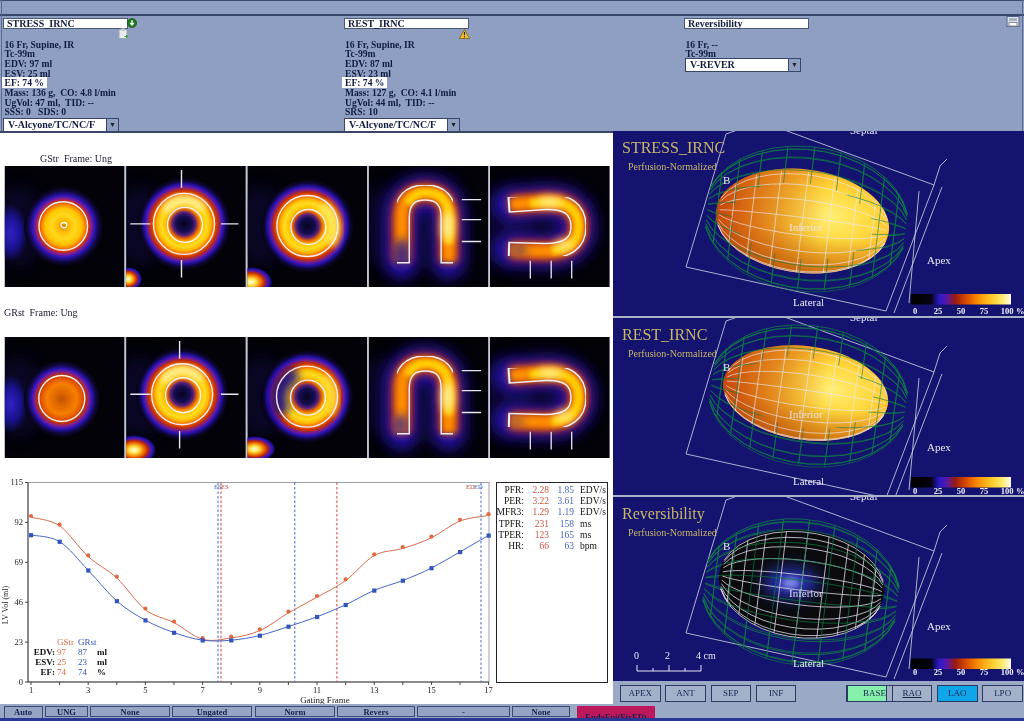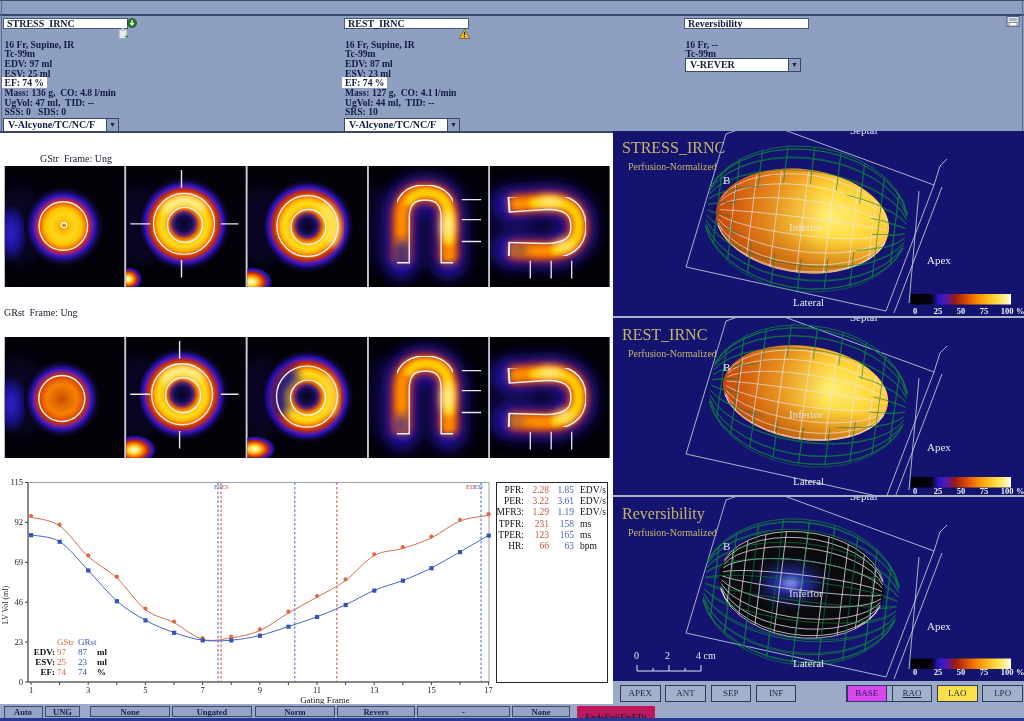--- a/index.html
+++ b/index.html
@@ -624,25 +624,25 @@
     <text x="52" y="162" font-size="10" fill="#e8e8f2" font-family="&quot;Liberation Serif&quot;, serif">2</text>
     <text x="83" y="162" font-size="10" fill="#e8e8f2" font-family="&quot;Liberation Serif&quot;, serif">4 cm</text>
   </svg>
 <div class="a" style="left:613px;top:681px;width:411px;height:40px;background:#9aa9c6;"></div>
 <div class="a" style="left:0;top:704px;width:613px;height:17px;background:#9aa9c6;"></div>
 <div class="a" style="left:620.0px;top:685px;width:38.5px;height:15px;background:#a3b0ca;border:1px solid #2a3a60;font:9px 'Liberation Serif', serif;color:#1a2550;text-align:center;line-height:15px;">APEX</div>
 <div class="a" style="left:665.3px;top:685px;width:38.5px;height:15px;background:#a3b0ca;border:1px solid #2a3a60;font:9px 'Liberation Serif', serif;color:#1a2550;text-align:center;line-height:15px;">ANT</div>
 <div class="a" style="left:710.6px;top:685px;width:38.5px;height:15px;background:#a3b0ca;border:1px solid #2a3a60;font:9px 'Liberation Serif', serif;color:#1a2550;text-align:center;line-height:15px;">SEP</div>
 <div class="a" style="left:755.9px;top:685px;width:38.5px;height:15px;background:#a3b0ca;border:1px solid #2a3a60;font:9px 'Liberation Serif', serif;color:#1a2550;text-align:center;line-height:15px;">INF</div>
 <div class="a" style="left:846px;top:685px;width:38.5px;height:15px;background:#a3b0ca;border:1px solid #2a3a60;font:9px 'Liberation Serif', serif;color:#1a2550;text-align:center;line-height:15px;padding-left:12px;">LAT</div>
-<div class="a" style="left:846.5px;top:685px;width:38.5px;height:15px;background:#d946ef;border:1px solid #2a3a60;font:9px 'Liberation Serif', serif;color:#1a2550;text-align:center;line-height:15px;">BASE</div>
+<div class="a" style="left:846.5px;top:685px;width:38.5px;height:15px;background:#86efac;border:1px solid #2a3a60;font:9px 'Liberation Serif', serif;color:#1a2550;text-align:right;line-height:15px;">BASE</div>
 <div class="a" style="left:891.8px;top:685px;width:38.5px;height:15px;background:#a3b0ca;border:1px solid #2a3a60;font:9px 'Liberation Serif', serif;color:#1a2550;text-align:center;line-height:15px;text-decoration:underline;">RAO</div>
-<div class="a" style="left:937.1px;top:685px;width:38.5px;height:15px;background:#fde047;border:1px solid #2a3a60;font:9px 'Liberation Serif', serif;color:#1a2550;text-align:center;line-height:15px;">LAO</div>
+<div class="a" style="left:937.1px;top:685px;width:38.5px;height:15px;background:#0ea5e9;border:1px solid #2a3a60;font:9px 'Liberation Serif', serif;color:#1a2550;text-align:center;line-height:15px;">LAO</div>
 <div class="a" style="left:982.4px;top:685px;width:38.5px;height:15px;background:#a3b0ca;border:1px solid #2a3a60;font:9px 'Liberation Serif', serif;color:#1a2550;text-align:center;line-height:15px;">LPO</div>
 <div class="a" style="left:3.5px;top:706px;width:39px;height:19px;background:#94a4c2;border:1px solid #3a4a78;font:bold 8.5px 'Liberation Serif', serif;color:#15204a;text-align:center;line-height:11px;box-sizing:border-box;">Auto</div>
-<div class="a" style="left:45px;top:706px;width:35px;height:11px;background:#94a4c2;border:1px solid #3a4a78;font:bold 8.5px 'Liberation Serif', serif;color:#15204a;text-align:center;line-height:11px;box-sizing:border-box;">UNG</div>
+<div class="a" style="left:45px;top:706px;width:43px;height:11px;background:#94a4c2;border:1px solid #3a4a78;font:bold 8.5px 'Liberation Serif', serif;color:#15204a;text-align:center;line-height:11px;box-sizing:border-box;">UNG</div>
 <div class="a" style="left:90px;top:706px;width:80px;height:11px;background:#94a4c2;border:1px solid #3a4a78;font:bold 8.5px 'Liberation Serif', serif;color:#15204a;text-align:center;line-height:11px;box-sizing:border-box;">None</div>
 <div class="a" style="left:172px;top:706px;width:80px;height:11px;background:#94a4c2;border:1px solid #3a4a78;font:bold 8.5px 'Liberation Serif', serif;color:#15204a;text-align:center;line-height:11px;box-sizing:border-box;">Ungated</div>
 <div class="a" style="left:255px;top:706px;width:80px;height:11px;background:#94a4c2;border:1px solid #3a4a78;font:bold 8.5px 'Liberation Serif', serif;color:#15204a;text-align:center;line-height:11px;box-sizing:border-box;">Norm</div>
 <div class="a" style="left:337px;top:706px;width:78px;height:11px;background:#94a4c2;border:1px solid #3a4a78;font:bold 8.5px 'Liberation Serif', serif;color:#15204a;text-align:center;line-height:11px;box-sizing:border-box;">Revers</div>
 <div class="a" style="left:417px;top:706px;width:93px;height:11px;background:#94a4c2;border:1px solid #3a4a78;font:bold 8.5px 'Liberation Serif', serif;color:#15204a;text-align:center;line-height:11px;box-sizing:border-box;">-</div>
 <div class="a" style="left:512px;top:706px;width:58px;height:11px;background:#94a4c2;border:1px solid #3a4a78;font:bold 8.5px 'Liberation Serif', serif;color:#15204a;text-align:center;line-height:11px;box-sizing:border-box;">None</div>
 <div class="a" style="left:577px;top:706px;width:78px;height:11px;background:#ec4899;border:6px solid #be185d;font:bold 8.5px 'Liberation Serif', serif;color:#15204a;text-align:center;line-height:11px;box-sizing:border-box;">EndoEpi(FixED)</div>
 <div class="a" style="left:0;top:717.5px;width:1024px;height:3.5px;background:#2a3794;"></div>
 </body></html>

